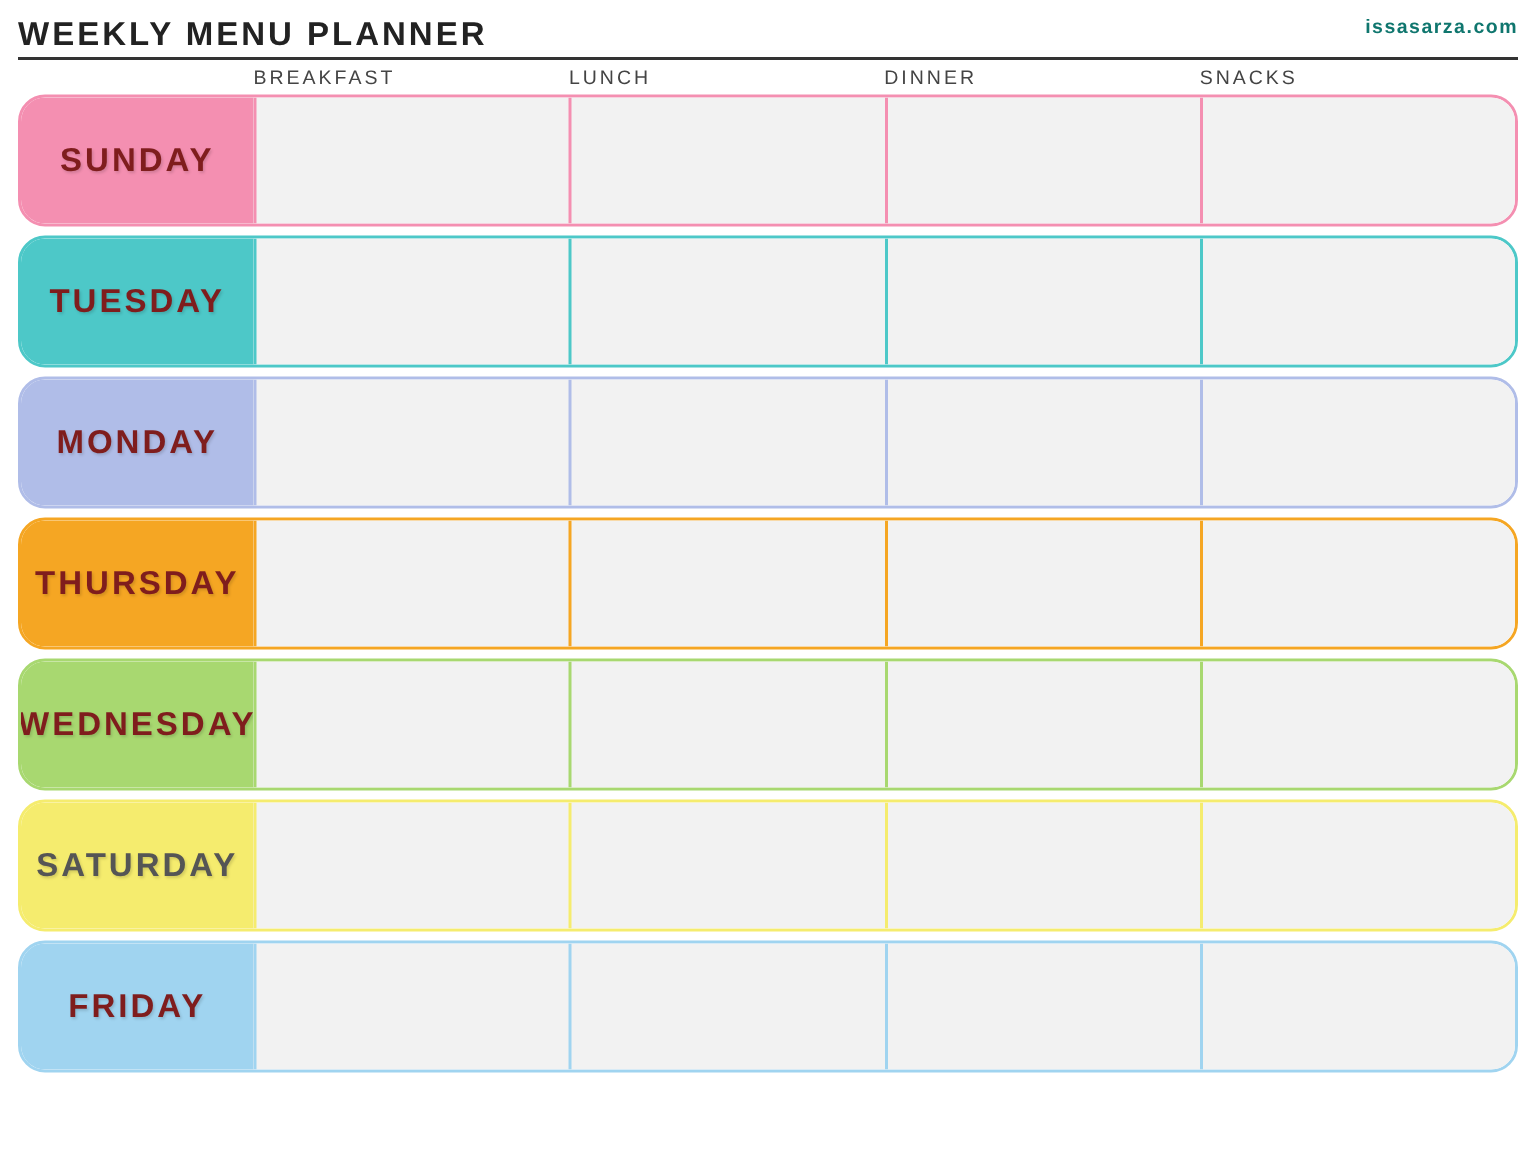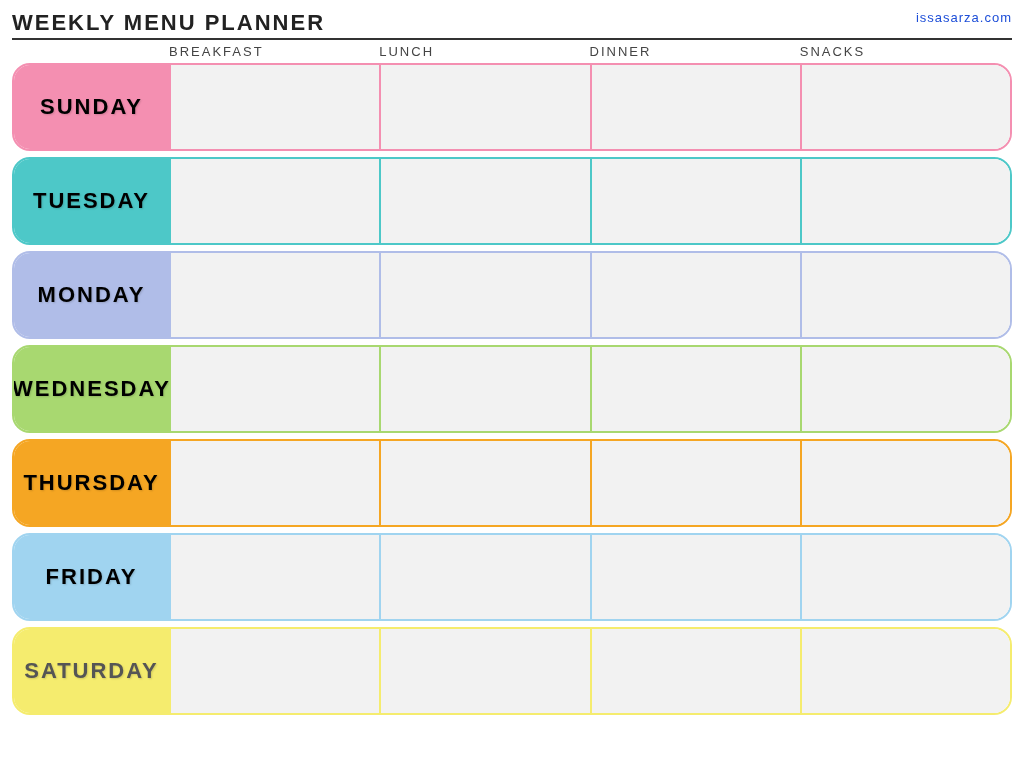--- a/index.html
+++ b/index.html
@@ -29,22 +29,23 @@
       font-weight: bold;
       letter-spacing: 2px;
       text-transform: uppercase;
       color: #222;
       font-family: 'Arial Black', Arial, sans-serif;
       text-align: center;
     }
 
     .site-url {
       font-size: 13px;
-      color: #1d4ed8;
+      color: #0f766e;
       letter-spacing: 1px;
+      font-weight: bold;
     }
 
     .divider {
       border: none;
       border-top: 2px solid #333;
       margin-bottom: 4px;
     }
 
     .column-headers {
       display: grid;
@@ -83,21 +84,21 @@
 
     .day-label {
       display: flex;
       align-items: center;
       justify-content: center;
       font-size: 22px;
       font-weight: bold;
       letter-spacing: 2px;
       text-transform: uppercase;
       font-family: 'Arial Black', Arial, sans-serif;
-      color: #000000;
+      color: #7f1d1d;
       padding: 8px;
       text-shadow: 1px 1px 2px rgba(0,0,0,0.15);
     }
 
     .day-cell {
       background: #f2f2f2;
       border-left: 2px solid;
       height: 100%;
     }
 
@@ -183,41 +184,41 @@
       <div class="day-cell"><textarea class="meal-input" placeholder="" style=""></textarea></div>
       <div class="day-cell"><textarea class="meal-input" placeholder="" style=""></textarea></div>
     </div>
     <div class="day-row row-monday">
       <div class="day-label">Monday</div>
       <div class="day-cell"><textarea class="meal-input" placeholder="" style=""></textarea></div>
       <div class="day-cell"><textarea class="meal-input" placeholder="" style=""></textarea></div>
       <div class="day-cell"><textarea class="meal-input" placeholder="" style=""></textarea></div>
       <div class="day-cell"><textarea class="meal-input" placeholder="" style=""></textarea></div>
     </div>
+    <div class="day-row row-thursday">
+      <div class="day-label">Thursday</div>
+      <div class="day-cell"><textarea class="meal-input" placeholder="" style=""></textarea></div>
+      <div class="day-cell"><textarea class="meal-input" placeholder="" style=""></textarea></div>
+      <div class="day-cell"><textarea class="meal-input" placeholder="" style=""></textarea></div>
+      <div class="day-cell"><textarea class="meal-input" placeholder="" style=""></textarea></div>
+    </div>
     <div class="day-row row-wednesday">
       <div class="day-label">Wednesday</div>
       <div class="day-cell"><textarea class="meal-input" placeholder="" style=""></textarea></div>
       <div class="day-cell"><textarea class="meal-input" placeholder="" style=""></textarea></div>
       <div class="day-cell"><textarea class="meal-input" placeholder="" style=""></textarea></div>
       <div class="day-cell"><textarea class="meal-input" placeholder="" style=""></textarea></div>
     </div>
-    <div class="day-row row-thursday">
-      <div class="day-label">Thursday</div>
+    <div class="day-row row-saturday">
+      <div class="day-label">Saturday</div>
       <div class="day-cell"><textarea class="meal-input" placeholder="" style=""></textarea></div>
       <div class="day-cell"><textarea class="meal-input" placeholder="" style=""></textarea></div>
       <div class="day-cell"><textarea class="meal-input" placeholder="" style=""></textarea></div>
       <div class="day-cell"><textarea class="meal-input" placeholder="" style=""></textarea></div>
     </div>
     <div class="day-row row-friday">
       <div class="day-label">Friday</div>
       <div class="day-cell"><textarea class="meal-input" placeholder="" style=""></textarea></div>
       <div class="day-cell"><textarea class="meal-input" placeholder="" style=""></textarea></div>
       <div class="day-cell"><textarea class="meal-input" placeholder="" style=""></textarea></div>
       <div class="day-cell"><textarea class="meal-input" placeholder="" style=""></textarea></div>
     </div>
-    <div class="day-row row-saturday">
-      <div class="day-label">Saturday</div>
-      <div class="day-cell"><textarea class="meal-input" placeholder="" style=""></textarea></div>
-      <div class="day-cell"><textarea class="meal-input" placeholder="" style=""></textarea></div>
-      <div class="day-cell"><textarea class="meal-input" placeholder="" style=""></textarea></div>
-      <div class="day-cell"><textarea class="meal-input" placeholder="" style=""></textarea></div>
-    </div>
   </div>
 
 </body></html>

